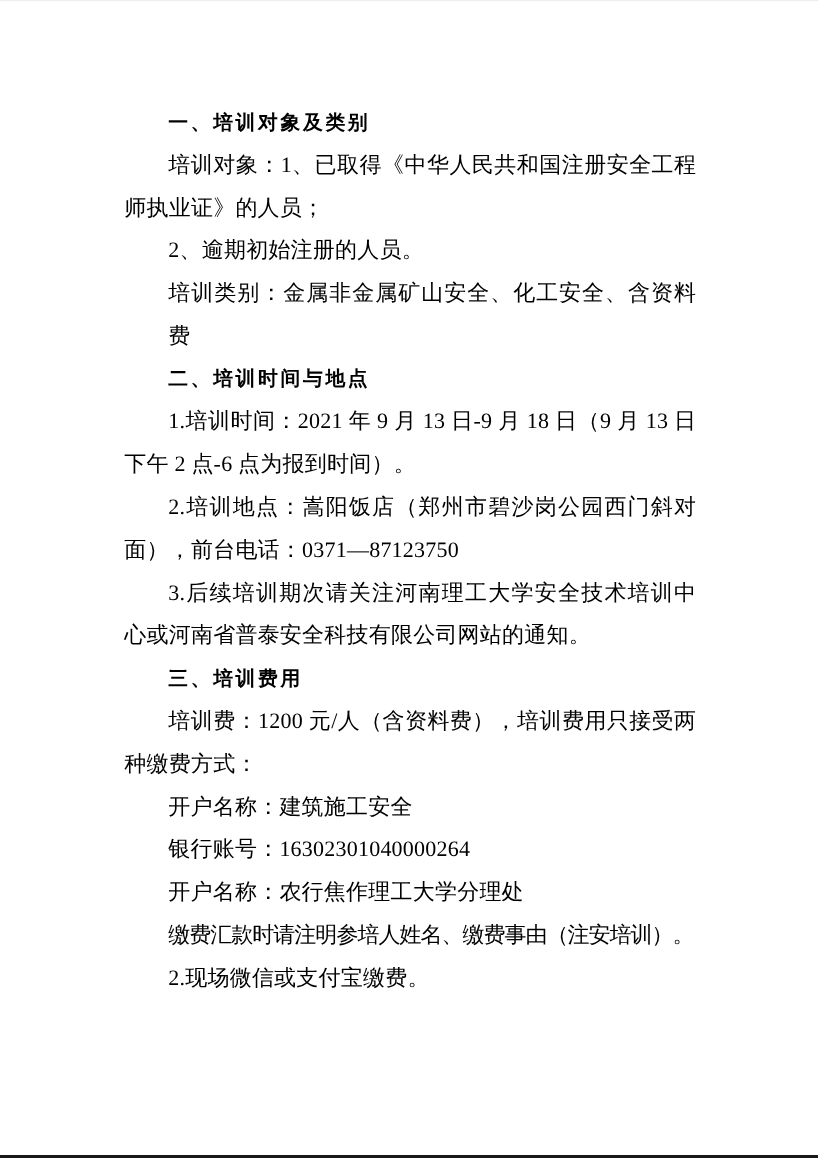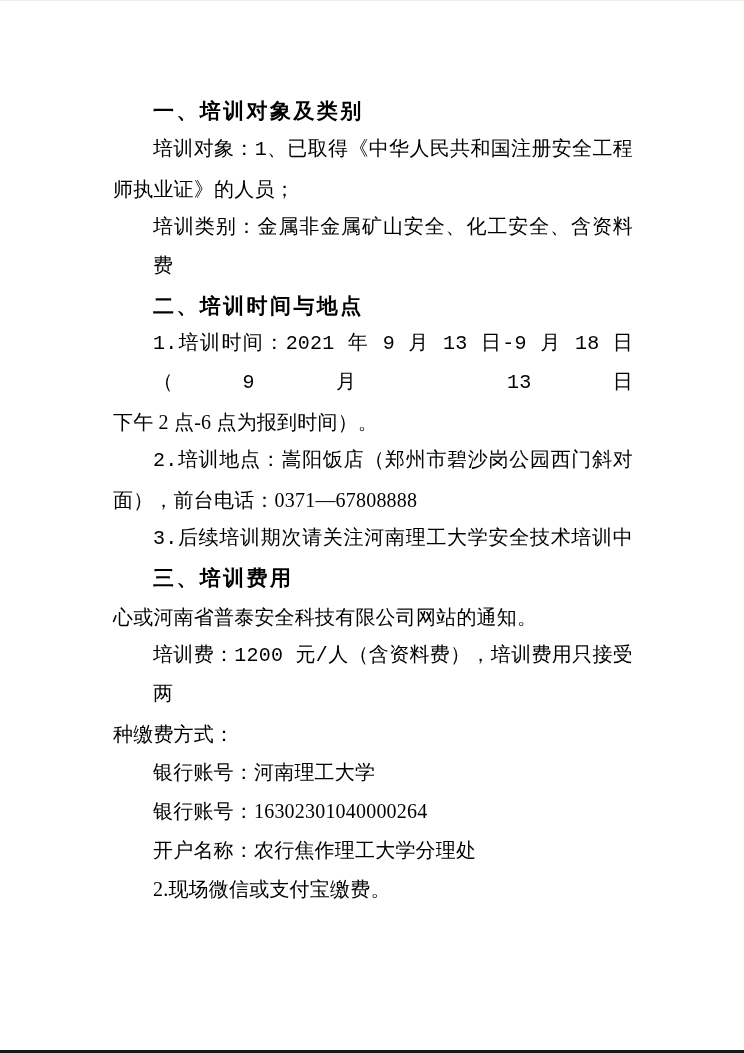--- a/index.html
+++ b/index.html
@@ -33,58 +33,59 @@
       letter-spacing: 0.2px;
       white-space: pre;
     }
     .line.indent {
       padding-left: 40px;
     }
     .line.fill {
       white-space: normal;
       text-align: justify;
       text-align-last: justify;
-      font-family: Liberation Mono, monospace;
     }
     .line.tight {
       letter-spacing: -0.9px;
     }
     .line.heading {
       font-family: "Liberation Sans", "DejaVu Sans", sans-serif;
       font-weight: bold;
-      font-size: 21px;
+      font-size: 18px;
       letter-spacing: 2.4px;
     }
     .bottom-bar {
       position: absolute;
       left: 0;
       right: 0;
       bottom: 0;
       height: 3px;
       background: #191919;
     }
   </style>
 </head>
 <body style="background: rgb(255, 255, 255); color: rgb(0, 0, 0);">
 
 <div class="page">
   <div class="content" id="lines-container">
       <div class="line heading indent">一、培训对象及类别</div>
       <div class="line indent fill">培训对象：1、已取得《中华人民共和国注册安全工程</div>
       <div class="line">师执业证》的人员；</div>
+      <div class="line indent">2、逾期初始注册的人员。</div>
       <div class="line indent fill">培训类别：金属非金属矿山安全、化工安全、含资料费</div>
       <div class="line heading indent">二、培训时间与地点</div>
       <div class="line indent fill">1.培训时间：2021 年 9 月 13 日-9 月 18 日（9 月 13 日</div>
       <div class="line">下午 2 点-6 点为报到时间）。</div>
       <div class="line indent fill">2.培训地点：嵩阳饭店（郑州市碧沙岗公园西门斜对</div>
-      <div class="line">面），前台电话：0371—67808888</div>
+      <div class="line">面），前台电话：0371—87123750</div>
       <div class="line indent fill">3.后续培训期次请关注河南理工大学安全技术培训中</div>
+      <div class="line">心或河南省普泰安全科技有限公司网站的通知。</div>
       <div class="line heading indent">三、培训费用</div>
-      <div class="line">心或河南省普泰安全科技有限公司网站的通知。</div>
       <div class="line indent fill">培训费：1200 元/人（含资料费），培训费用只接受两</div>
       <div class="line">种缴费方式：</div>
-      <div class="line indent">银行账号：河南理工大学</div>
+      <div class="line indent">开户名称：建筑施工安全</div>
       <div class="line indent">银行账号：16302301040000264</div>
       <div class="line indent">开户名称：农行焦作理工大学分理处</div>
+      <div class="line indent tight">缴费汇款时请注明参培人姓名、缴费事由（注安培训）。</div>
       <div class="line indent">2.现场微信或支付宝缴费。</div>
     </div>
   <div class="bottom-bar" style="background: rgb(25, 25, 25);"></div>
 </div>
 
 </body></html>

